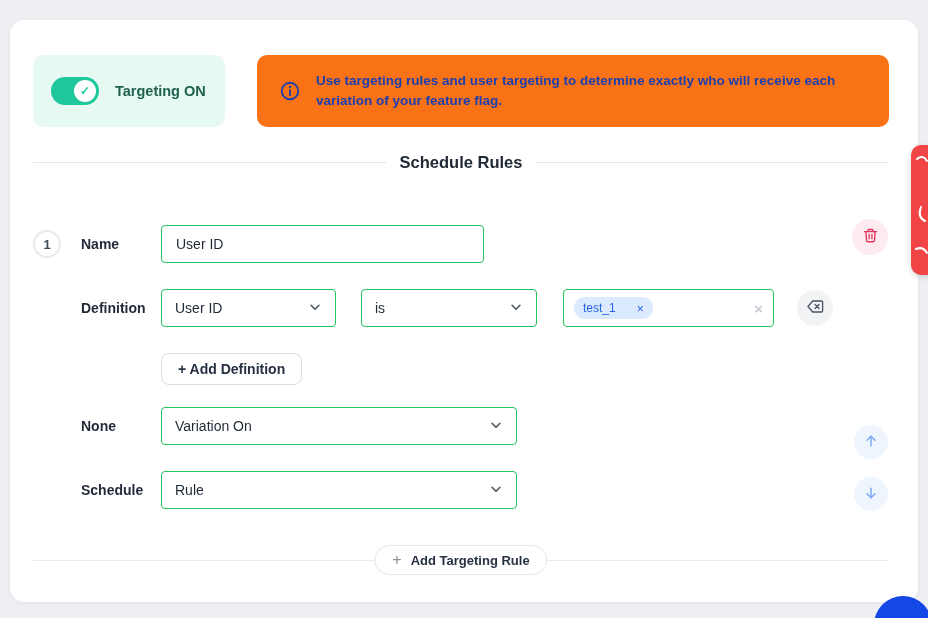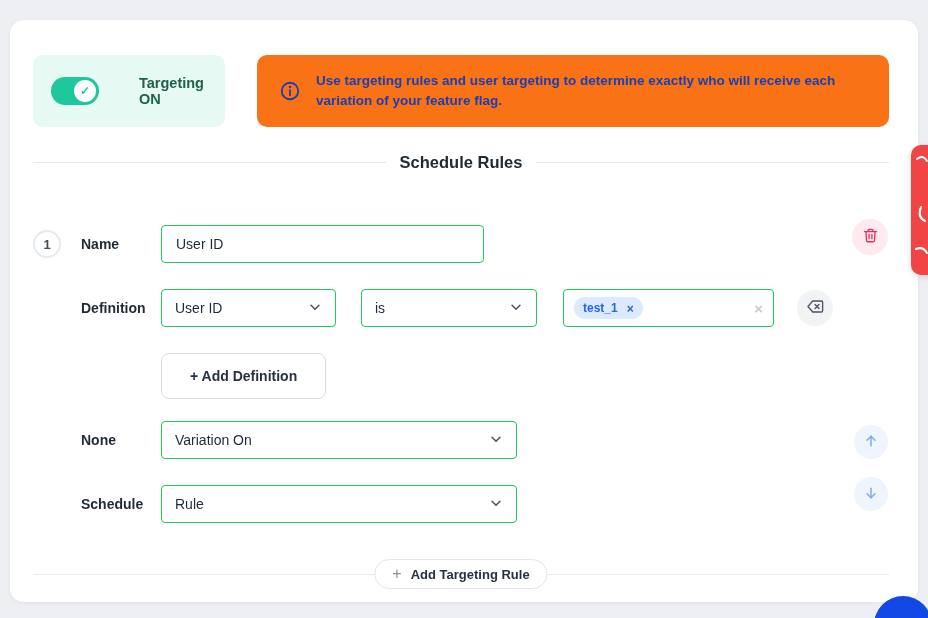--- a/index.html
+++ b/index.html
@@ -22,21 +22,21 @@
   .toggle-card {
     width:192px; height:72px; background:#e6f9f2; border-radius:10px;
     display:flex; align-items:center; padding-left:18px; gap:16px; flex:none;
   }
   .toggle { width:48px; height:28px; border-radius:14px; background:#1fc79c; position:relative; cursor:pointer; flex:none; }
   .toggle-thumb {
     position:absolute; right:3px; top:3px; width:22px; height:22px; border-radius:50%;
     background:#ffffff; display:flex; align-items:center; justify-content:center;
     color:#1fc79c; font-size:12px; font-weight:bold; line-height:1;
   }
-  .toggle-label { color:#20604f; font-size:14.5px; font-weight:600;margin-left:24px; }
+  .toggle-label { color:#20604f; font-size:14.5px; font-weight:600; }
 
   .banner {
     flex:1; height:72px; background:#f97316; border-radius:10px;
     display:flex; align-items:center; gap:15px; padding:0 22px;
   }
   .banner-icon { flex:none; display:flex; }
   .banner-text { color:#1c3faf; font-size:13.5px; font-weight:600; line-height:20px; max-width:585px; }
 
   
   .section-header {
@@ -63,36 +63,36 @@
     font-size:14px; color:#1f2937;
   }
   input.field { width:323px; padding:0 14px; outline:none; font-family:inherit; }
   .select { display:flex; align-items:center; justify-content:space-between; padding:0 13px; cursor:pointer; }
   .select-wide { width:356px; }
   .select-trait { width:175px; margin-right:25px; }
   .select-op { width:176px; margin-right:26px; }
 
   .tag-input { width:211px; display:flex; align-items:center; justify-content:space-between; padding:0 10px; }
   .chip {
-    display:inline-flex; align-items:flex-end; gap:9px;
-    background:#dbeafe; color:#2563eb; font-size:12px; font-weight:bold;
+    display:inline-flex; align-items:flex-end; gap:21px;
+    background:#dbeafe; color:#2563eb; font-size:12px; font-weight:normal;
     padding:4px 9px; border-radius:11px; cursor:default;
   }
   .chip-x { cursor:pointer; font-size:12px; line-height:1; }
   .clear-x { color:#c6ccd4; font-size:15px; font-weight:bold; cursor:pointer; line-height:1; }
 
   .icon-circle-btn {
     width:36px; height:36px; border-radius:50%; border:none; cursor:pointer;
     display:flex; align-items:center; justify-content:center; background:#f1f3f5;
   }
   .backspace-btn { margin-left:23px; }
 
   .btn-outline {
-    height:46px; border:1px solid #d9dde3; border-radius:8px; background:#fff;
-    padding:0 28px; font-size:14px; font-weight:600; color:#273142; cursor:pointer;
+    height:32px; border:1px solid #d9dde3; border-radius:8px; background:#fff;
+    padding:0 16px; font-size:14px; font-weight:600; color:#273142; cursor:pointer;
     font-family:inherit;
   }
 
   .trash-btn { position:absolute; right:1px; top:-6px; background:#fdebef; }
   .arrow-btn { position:absolute; right:1px; background:#eef5fd; width:34px; height:34px; }
   .arrow-up { top:200px; }
   .arrow-down { top:252px; }
 
   
   .footer { position:relative; margin-top:36px; height:30px; }

